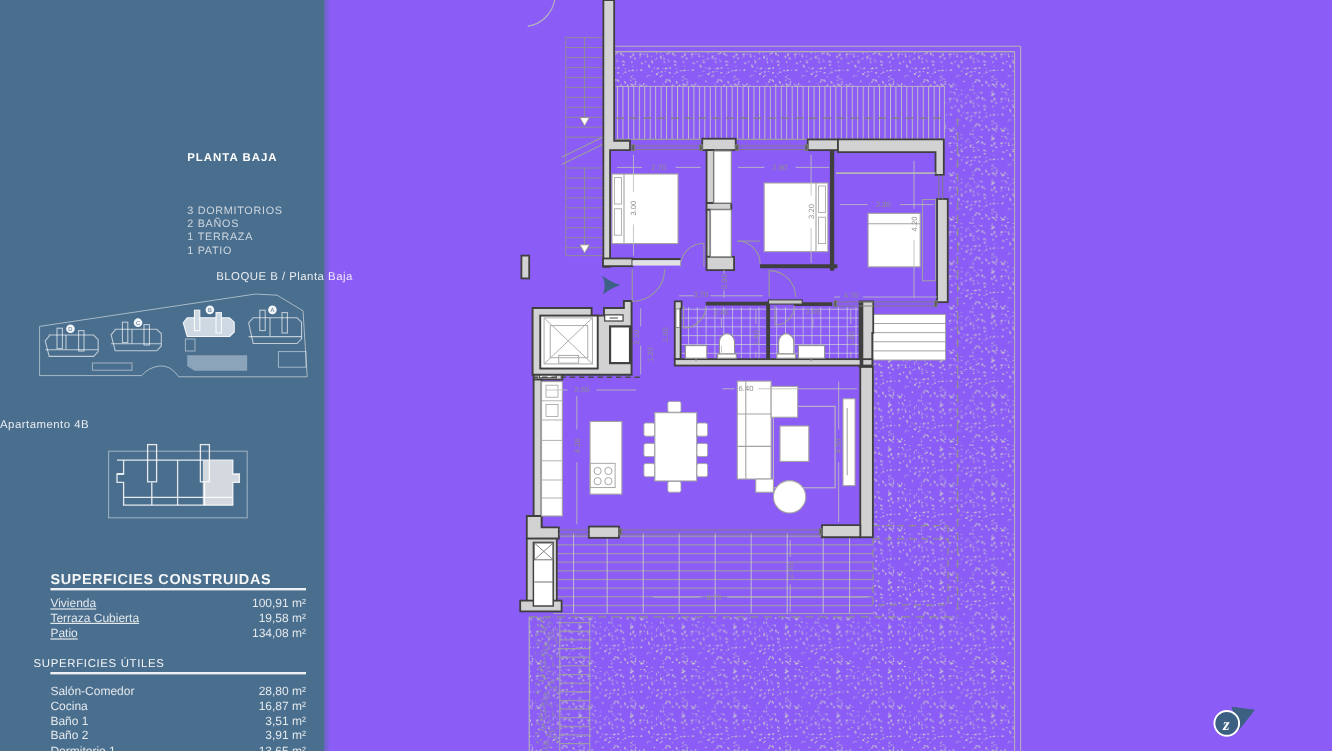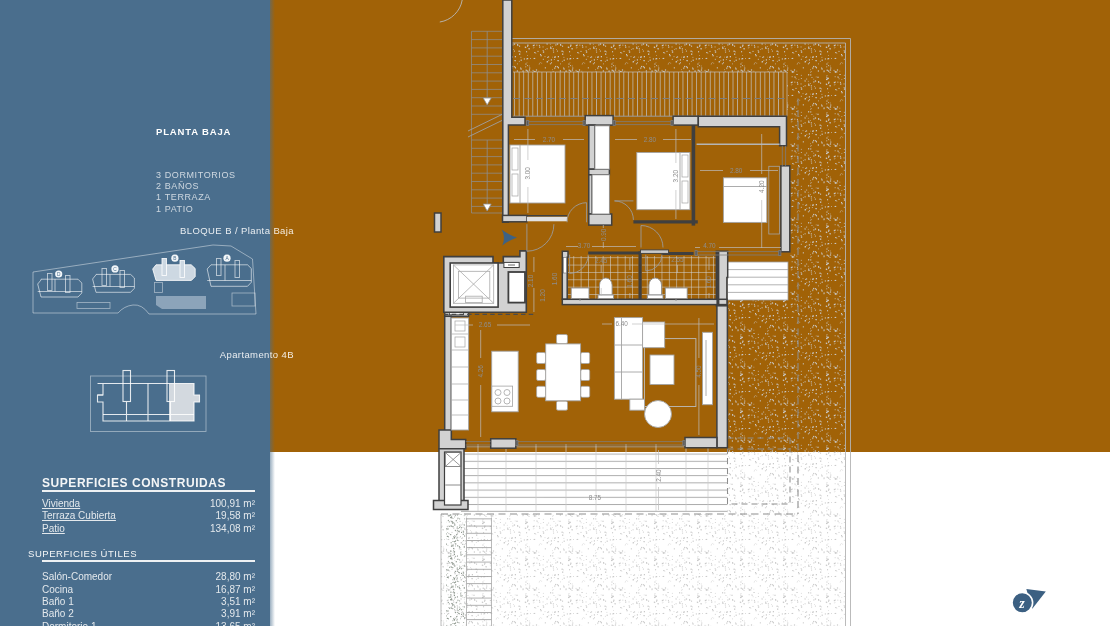--- a/index.html
+++ b/index.html
@@ -1,17 +1,17 @@
 <!DOCTYPE html>
 <html><head>
 <meta charset="utf-8">
 <style>
   html,body{margin:0;padding:0;background:#fff;width:1110px;height:626px;overflow:hidden;
     font-family:"Liberation Sans", sans-serif;}
-  #page{position:relative;width:1110px;height:452px;background:#a16207;}
+  #page{position:relative;width:1110px;height:626px;background:#8b5cf6;}
   #side{position:absolute;left:0;top:0;width:270px;height:626px;background:#4a6e8d;}
   #sideedge{position:absolute;left:270px;top:0;width:5px;height:626px;background:linear-gradient(90deg,rgba(74,110,141,0.55),rgba(74,110,141,0));}
   .st{position:absolute;color:#fff;}
   svg{position:absolute;left:0;top:0;}
 </style>
 </head>
 <body>
 <div id="page">
 
 <div id="side"></div>
@@ -79,21 +79,21 @@
         <circle cx="146.9" cy="18.2" r="3.6" fill="#f2f6f9"></circle>
         <text x="146.9" y="20.2" font-size="4.8" fill="#4a6e8d" text-anchor="middle" font-family="Liberation Sans">B</text>
       </g>
 
 <g>
         <circle cx="199" cy="18.2" r="3.6" fill="#f2f6f9"></circle>
         <text x="199" y="20.2" font-size="4.8" fill="#4a6e8d" text-anchor="middle" font-family="Liberation Sans">A</text>
       </g>
 </svg>
 
-<div class="st" style="left:0px;top:348.5px;width:294px;text-align:right;font-size:9.5px;letter-spacing:0.4px;color:rgba(255,255,255,0.88);">Apartamento 4B</div>
+<div class="st" style="left:0px;top:348.5px;width:294px;text-align:left;font-size:9.5px;letter-spacing:0.4px;color:rgba(255,255,255,0.88);">Apartamento 4B</div>
 
 <svg id="aptplan" style="left:88px;top:362px" width="122" height="74" viewBox="0 0 122 74">
 
 <path d="M81,21.5 L106,21.5 L106,33 L111.5,33 L111.5,40 L106,40 L106,59 L81,59 Z" fill="#d3d9df" stroke="none"></path>
 
 <rect x="2.5" y="14" width="115.5" height="55.5" fill="none" stroke="rgba(255,255,255,0.45)" stroke-width="0.9"></rect>
 
 <g fill="none" stroke="rgba(255,255,255,0.85)" stroke-width="1.1">
 <path d="M9.5,21.5 L35,21.5 M42.5,21.5 L79,21.5 M86.5,21.5 L106,21.5 L106,33 L111.5,33 L111.5,40 L106,40 L106,59 L15,59 L15,40 L9.5,40 L9.5,33 L15,33 L15,21.5 L9.5,21.5 Z"></path>
 <rect x="35" y="8.5" width="7.5" height="31"></rect>

